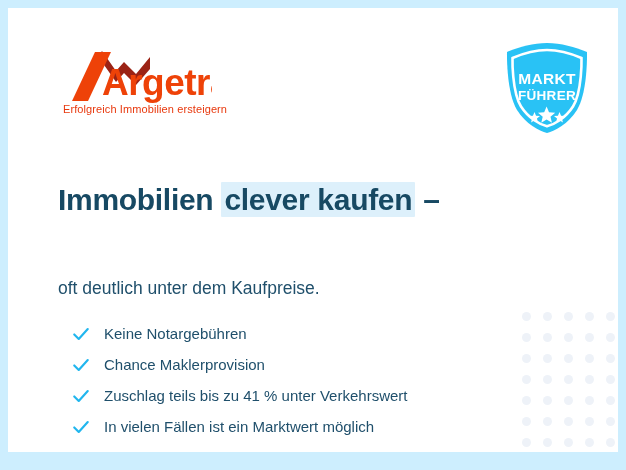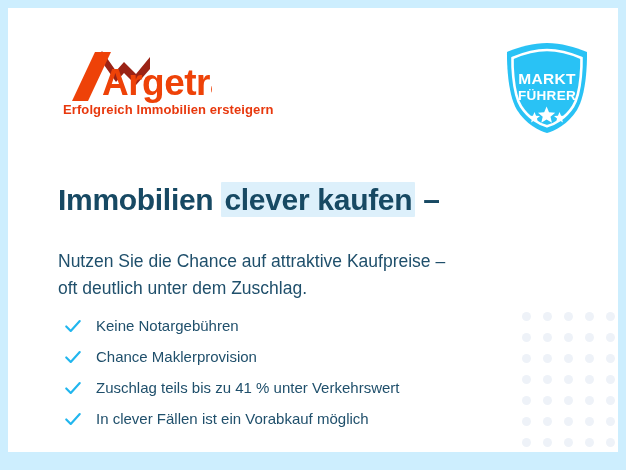--- a/index.html
+++ b/index.html
@@ -64,22 +64,22 @@
     position: absolute;
     left: 0;
     top: 0;
     width: 150px;
     height: 56px;
   }
   #logo-tagline {
     position: absolute;
     left: 1px;
     top: 55px;
-    font-size: 13px;
-    font-weight: bold;
+    font-size: 11px;
+    font-weight: normal;
     letter-spacing: 0.1px;
     color: #e8380d;
     white-space: nowrap;
     line-height: 11px;
   }
 
   
   #badge {
     position: absolute;
     left: 491px;
@@ -120,21 +120,21 @@
     line-height: 27px;
     color: #1f4f6b;
   }
 
   
   #bullets {
     position: absolute;
     left: 52px;
     top: 298px;
     width: 440px;
-    margin: 4px;
+    margin: 12px;
     padding: 0;
     list-style: none;
   }
   #bullets li {
     display: flex;
     align-items: center;
     height: 31px;
     font-size: 15px;
     color: #1f4f6b;
     line-height: 20px;
@@ -218,22 +218,22 @@
         <path transform="translate(39,66.5) scale(0.86)" d="M10 0 L12.8 6.6 L20 7.2 L14.5 11.9 L16.2 19 L10 15.2 L3.8 19 L5.5 11.9 L0 7.2 L7.2 6.6 Z"></path>
         <path transform="translate(55,72) scale(0.55)" d="M10 0 L12.8 6.6 L20 7.2 L14.5 11.9 L16.2 19 L10 15.2 L3.8 19 L5.5 11.9 L0 7.2 L7.2 6.6 Z"></path>
       </g>
     </svg>
 
     <h1 id="headline">
       <span><span>Immobilien </span><span class="hl">clever kaufen</span><span> –</span></span><br>
     </h1>
 
     <p id="subheadline">
-      <span>Nutzen Sie die Chance auf attraktive Kaufpreise –</span><br>
-      <span>oft deutlich unter dem Zuschlag.</span>
+      <br>
+      <span>oft deutlich unter dem Kaufpreise.</span>
     </p>
 
     <ul id="bullets">
       <li>
         <svg class="check" viewBox="0 0 20 20" xmlns="http://www.w3.org/2000/svg">
             <path d="M2.5 10.5 L7.5 15.5 L17.5 4.5" fill="none" stroke="#21b6ee" stroke-width="2.4" stroke-linecap="round" stroke-linejoin="round"></path>
           </svg>
         <span class="btext">Keine Notargebühren</span>
       </li>
       <li>
@@ -245,18 +245,18 @@
       <li>
         <svg class="check" viewBox="0 0 20 20" xmlns="http://www.w3.org/2000/svg">
             <path d="M2.5 10.5 L7.5 15.5 L17.5 4.5" fill="none" stroke="#21b6ee" stroke-width="2.4" stroke-linecap="round" stroke-linejoin="round"></path>
           </svg>
         <span class="btext">Zuschlag teils bis zu 41 % unter Verkehrswert</span>
       </li>
       <li>
         <svg class="check" viewBox="0 0 20 20" xmlns="http://www.w3.org/2000/svg">
             <path d="M2.5 10.5 L7.5 15.5 L17.5 4.5" fill="none" stroke="#21b6ee" stroke-width="2.4" stroke-linecap="round" stroke-linejoin="round"></path>
           </svg>
-        <span class="btext">In clever Fällen ist ein Vorabkauf möglich</span>
+        <span class="btext">In vielen Fällen ist ein Marktwert möglich</span>
       </li>
     </ul>
 
   </div>
 </div>
 
 </body></html>

